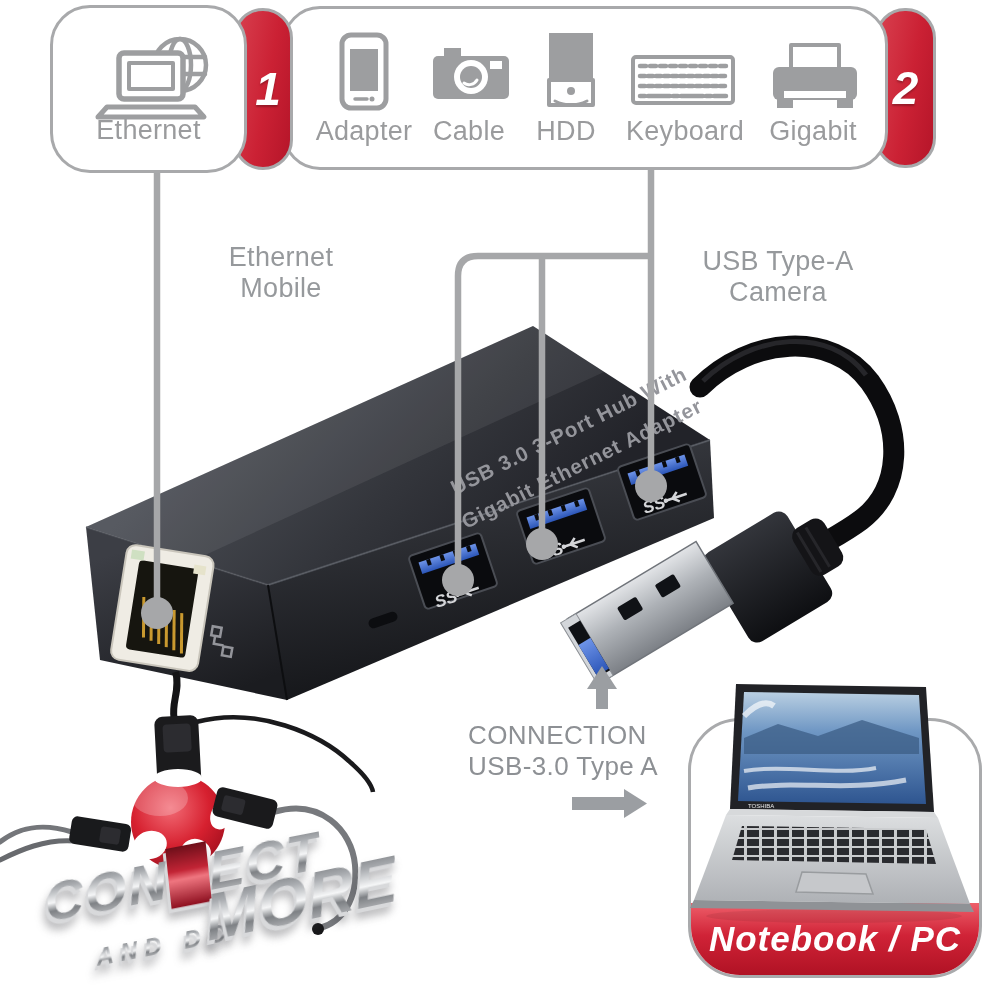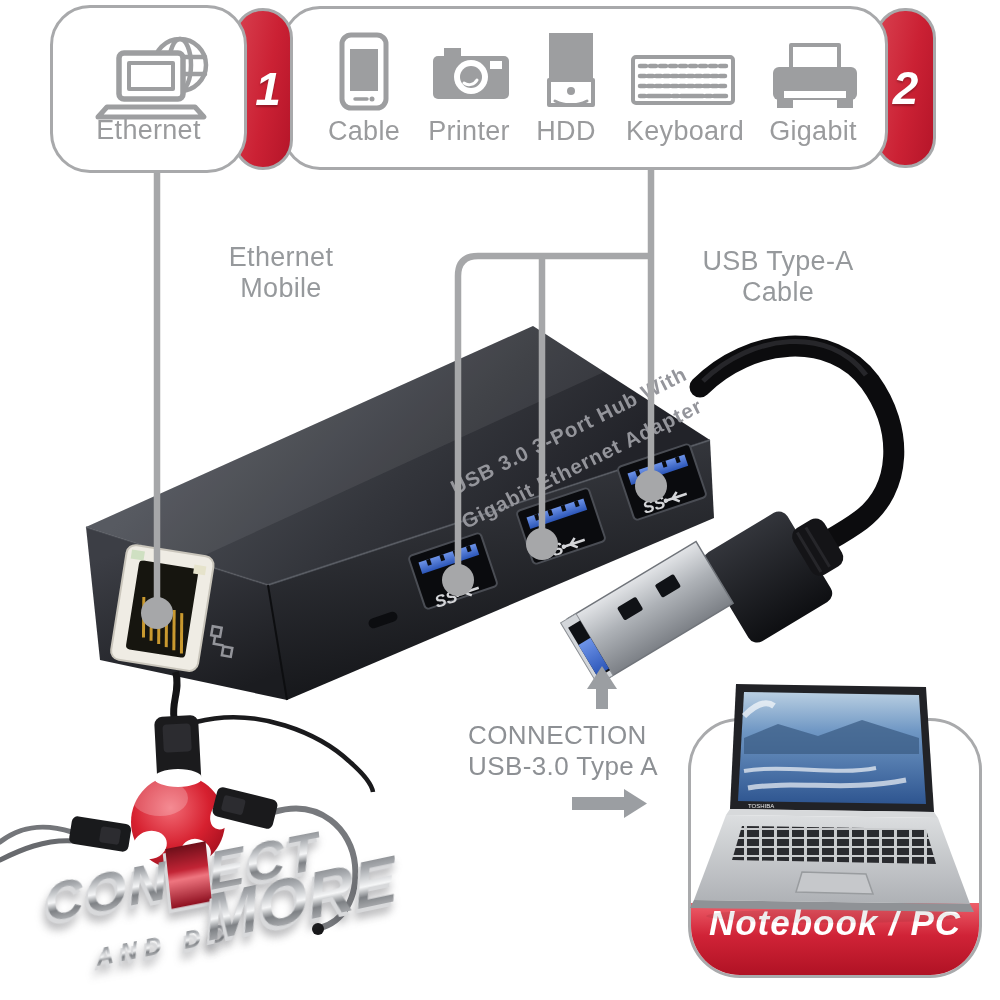--- a/index.html
+++ b/index.html
@@ -21,21 +21,21 @@
   .card-lbl{top:107px;height:30px;line-height:30px;}
   
   .callout{position:absolute;color:#96999c;font-size:27px;letter-spacing:.3px;text-align:center;}
   .conn-caption{position:absolute;left:468px;top:720px;width:220px;text-align:left;
                 color:#8d9094;font-size:26px;line-height:31px;letter-spacing:.4px;}
   
   .nb-box{position:absolute;left:688px;top:718px;width:294px;height:260px;background:#fff;
           border:3px solid #a9aaac;border-radius:52px;box-sizing:border-box;overflow:hidden;}
   .nb-band{position:absolute;left:0;right:0;bottom:0;height:72px;
            background:linear-gradient(180deg,#ee5f6a 0%,#d02337 45%,#b01224 100%);
-           display:flex;align-items:flex-start;justify-content:center;}
+           display:flex;align-items:center;justify-content:center;}
   .nb-band span{color:#fff;font-size:35px;font-weight:bold;font-style:italic;letter-spacing:1px;}
   
   .chrome,.chrome-red{font-weight:bold;font-style:italic;
       background:linear-gradient(180deg,#6a6d71 0%,#a8abaf 28%,#f5f6f7 52%,#7e8185 66%,#d9dadc 100%);
       -webkit-background-clip:text;background-clip:text;color:#9fa2a6;-webkit-text-fill-color:transparent;}
   .chrome-red{background:linear-gradient(180deg,#6e0f1a 0%,#c22435 40%,#ef7680 55%,#8e0f1f 100%);
       color:#c0314a;}
   .tagline{position:absolute;white-space:nowrap;
       filter:drop-shadow(-3px 4px 0px #d8d9db) drop-shadow(-2px 6px 4px rgba(60,60,65,.35));}
   .tg-connect{left:48px;top:872px;font-size:54px;letter-spacing:2px;
@@ -253,22 +253,22 @@
       </g>
 
       <g>
         <rect x="788" y="42" width="48" height="28" stroke-width="4" fill="#fff"></rect>
         <rect x="770" y="64" width="84" height="33" rx="6" fill="#9d9ea0" stroke="none"></rect>
         <rect x="781" y="88" width="62" height="7" fill="#fff" stroke="none"></rect>
         <rect x="774" y="96" width="16" height="9" fill="#9d9ea0" stroke="none"></rect>
         <rect x="834" y="96" width="16" height="9" fill="#9d9ea0" stroke="none"></rect>
       </g>
     </svg>
-    <div class="lbl card-lbl" style="left:24px;width:110px">Cable</div>
-    <div class="lbl card-lbl" style="left:129px;width:110px">Printer</div>
+    <div class="lbl card-lbl" style="left:24px;width:110px">Adapter</div>
+    <div class="lbl card-lbl" style="left:129px;width:110px">Cable</div>
     <div class="lbl card-lbl" style="left:226px;width:110px">HDD</div>
     <div class="lbl card-lbl" style="left:341px;width:110px">Keyboard</div>
     <div class="lbl card-lbl" style="left:473px;width:110px">Gigabit</div>
   </div>
 
   <div class="tab tab1">
     <span>1</span>
   </div>
 
   <div class="card card1">
@@ -282,21 +282,21 @@
       <g stroke-width="5.5">
         <rect x="116" y="50" width="64" height="46" rx="5" fill="#fff"></rect>
         <rect x="126" y="60" width="44" height="26" stroke-width="4" fill="#fff"></rect>
         <path d="M104,104 h88 l9,10 h-106 z" fill="#fff" stroke-width="5"></path>
       </g>
     </svg>
     <div class="lbl card-lbl" style="left:0;width:100%">Ethernet</div>
   </div>
 
   <div class="callout" style="left:190px;top:242px;width:182px">Ethernet Mobile</div>
-  <div class="callout" style="left:668px;top:246px;width:220px">USB Type-A Cable</div>
+  <div class="callout" style="left:668px;top:246px;width:220px">USB Type-A Camera</div>
   <div class="conn-caption">
     <div>CONNECTION</div>
     <div>USB-3.0 Type A</div>
   </div>
 
   <svg class="abs" style="left:0;top:660px" width="420" height="340" viewBox="0 0 420 340">
     <defs>
       <radialGradient id="gBall" cx=".42" cy=".35" r=".75">
         <stop offset="0" stop-color="#f26b75"></stop>
           <stop offset=".55" stop-color="#d6202f"></stop>

